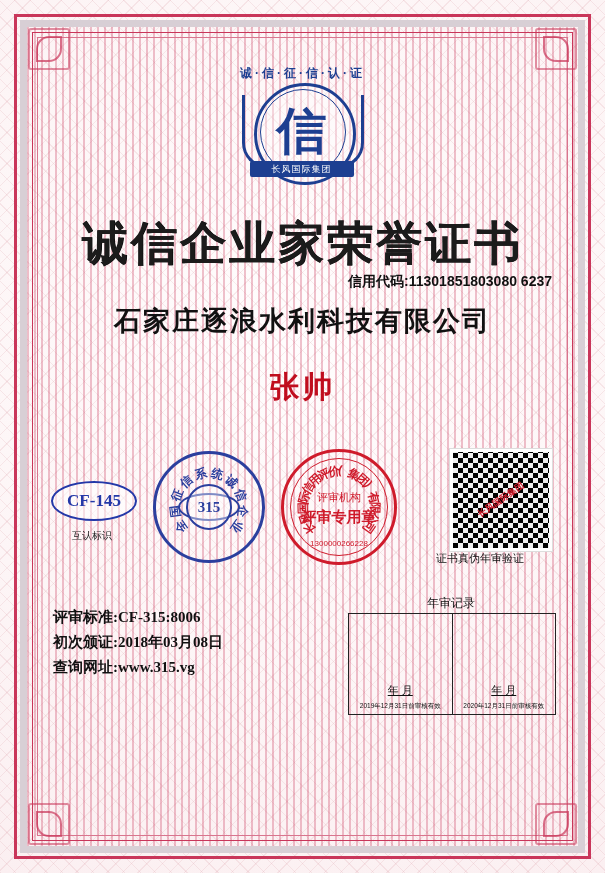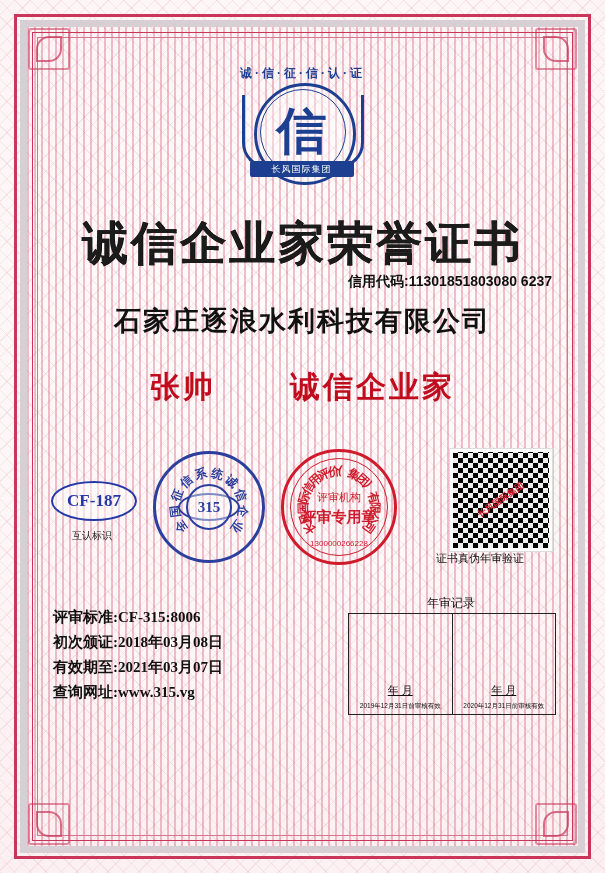--- a/index.html
+++ b/index.html
@@ -278,26 +278,25 @@
     </div>
 
     <div class="title">诚信企业家荣誉证书</div>
 
     <div class="credit-code">信用代码:11301851803080 6237</div>
 
     <div class="company">石家庄逐浪水利科技有限公司</div>
 
     <div class="row-names">
       <span>张帅</span>
-      <span>诚信企业家</span>
     </div>
 
     <div class="seals">
 
-      <div class="cf-badge">CF-187</div>
+      <div class="cf-badge">CF-145</div>
       <div class="cf-caption">互认标识</div>
 
       <div class="seal-blue">
         <div class="rim-text" id="blueRim">
             <span class="rim-char" style="color: rgb(43, 63, 158); transform: rotate(-125deg) translate(0px, -42px) rotate(0deg) translate(-6px, 0px);">全</span>
             <span class="rim-char" style="color: rgb(43, 63, 158); transform: rotate(-97.2222deg) translate(0px, -42px) rotate(0deg) translate(-6px, 0px);">国</span>
             <span class="rim-char" style="color: rgb(43, 63, 158); transform: rotate(-69.4444deg) translate(0px, -42px) rotate(0deg) translate(-6px, 0px);">征</span>
             <span class="rim-char" style="color: rgb(43, 63, 158); transform: rotate(-41.6667deg) translate(0px, -42px) rotate(0deg) translate(-6px, 0px);">信</span>
             <span class="rim-char" style="color: rgb(43, 63, 158); transform: rotate(-13.8889deg) translate(0px, -42px) rotate(0deg) translate(-6px, 0px);">系</span>
             <span class="rim-char" style="color: rgb(43, 63, 158); transform: rotate(13.8889deg) translate(0px, -42px) rotate(0deg) translate(-6px, 0px);">统</span>
@@ -337,21 +336,20 @@
 
       <div class="qr">
         <div class="qr-overlay">长风国际集团</div>
       </div>
       <div class="qr-caption">证书真伪年审验证</div>
     </div>
 
     <div class="info">
       <div>评审标准:CF-315:8006</div>
       <div>初次颁证:2018年03月08日</div>
-      <div>有效期至:2021年03月07日</div>
       <div>查询网址:www.315.vg</div>
     </div>
 
     <div class="review-box">
       <div class="review-title">年审记录</div>
       <div class="review-grid">
         <div class="review-cell">
           <div class="cell-ym">年 月</div>
           <div class="cell-note">2019年12月31日前审核有效</div>
         </div>

